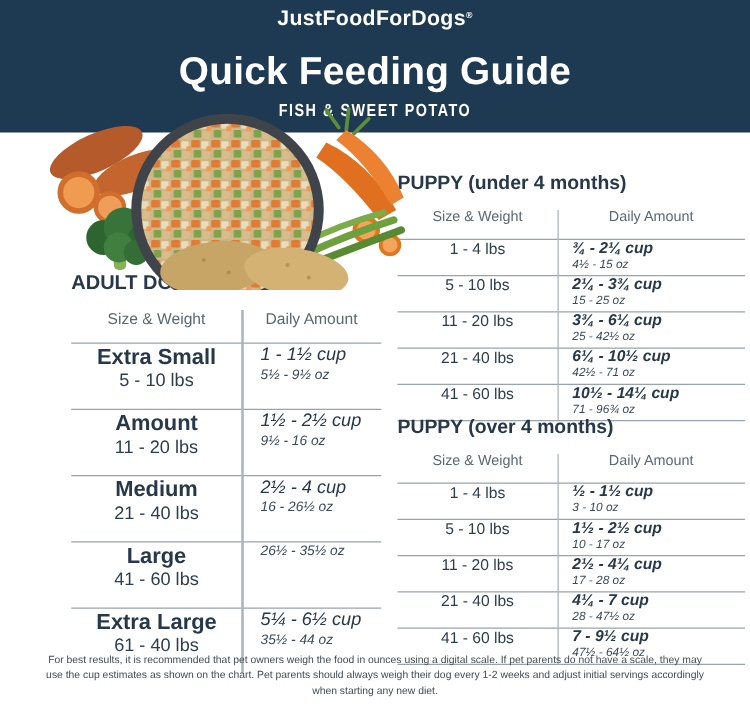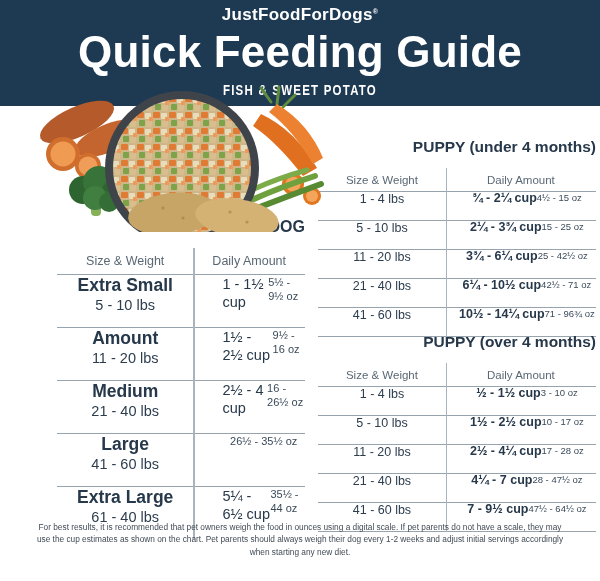--- a/index.html
+++ b/index.html
@@ -3,46 +3,46 @@
 <meta charset="utf-8">
 <style>
   html,body{margin:0;padding:0;}
   body{width:600px;height:581px;background:#ffffff;font-family:"Liberation Sans",sans-serif;position:relative;overflow:hidden;}
   .page{position:absolute;inset:0;}
 
   
   .header{position:absolute;left:0;top:0;width:600px;height:106px;background:#1e3a53;color:#fff;text-align:center;z-index:1;}
   .logo{padding-top:5px;font-size:17px;font-weight:bold;letter-spacing:.3px;}
   .logo sup{font-size:7px;vertical-align:6px;}
-  .big-title{font-size:44px;font-weight:bold;letter-spacing:.2px;margin-top:2px;}
+  .big-title{font-size:31px;font-weight:bold;letter-spacing:.2px;margin-top:14px;}
   .subtitle{display:inline-block;margin-top:5px;font-size:14px;font-weight:bold;letter-spacing:1.5px;transform:scaleX(.82);}
 
   
   .food{position:absolute;left:25px;top:80px;width:300px;height:152px;z-index:2;}
 
   
   .tbl{position:absolute;box-sizing:border-box;}
-  .tbl-title{text-align:right;font-weight:bold;color:#26384a;}
+  .tbl-title{text-align:left;font-weight:bold;color:#26384a;}
   .grid{position:relative;margin-top:4px;}
   .vline{position:absolute;top:0;bottom:0;width:1.5px;background:#a9b4bc;}
-  .cols{display:flex;align-items:center;color:#5a6874;margin-top:12px;}
+  .cols{display:flex;align-items:flex-start;color:#5a6874;margin-top:12px;}
   .trow{display:flex;border-top:1.8px solid #98a4ad;}
   .cell-c{display:flex;flex-direction:column;align-items:center;text-align:center;}
-  .cell-l{display:flex;flex-direction:row;justify-content:center;box-sizing:border-box;}
+  .cell-l{display:flex;flex-direction:column;box-sizing:border-box;font-style:italic;}
 
   
   .adult{left:57px;top:218px;width:248px;}
   .adult .tbl-title{font-size:16px;}
   .adult .cols{height:26px;font-size:12.5px;}
   .adult .cols .h1{width:55%;text-align:center;}
   .adult .cols .h2{width:45%;text-align:center;}
   .adult .vline{left:55%;}
   .adult .trow{height:52px;}
   .adult .c1{width:55%;}
-  .adult .c2{width:45%;padding-left:29px;}
+  .adult .c2{width:45%;padding-left:15px;}
   .adult .size{font-size:17.5px;font-weight:bold;color:#26384a;line-height:1.2;}
   .adult .wt{font-size:14.5px;color:#2c3d4e;line-height:1.25;}
   .adult .cups{font-size:14.5px;color:#26384a;line-height:1.25;}
   .adult .oz{font-size:11px;color:#3a4a59;line-height:1.3;}
 
   
   .puppy{left:318px;width:278px;}
   .p-under{top:138px;}
   .p-over{top:333px;}
   .puppy .tbl-title{font-size:15.5px;}

